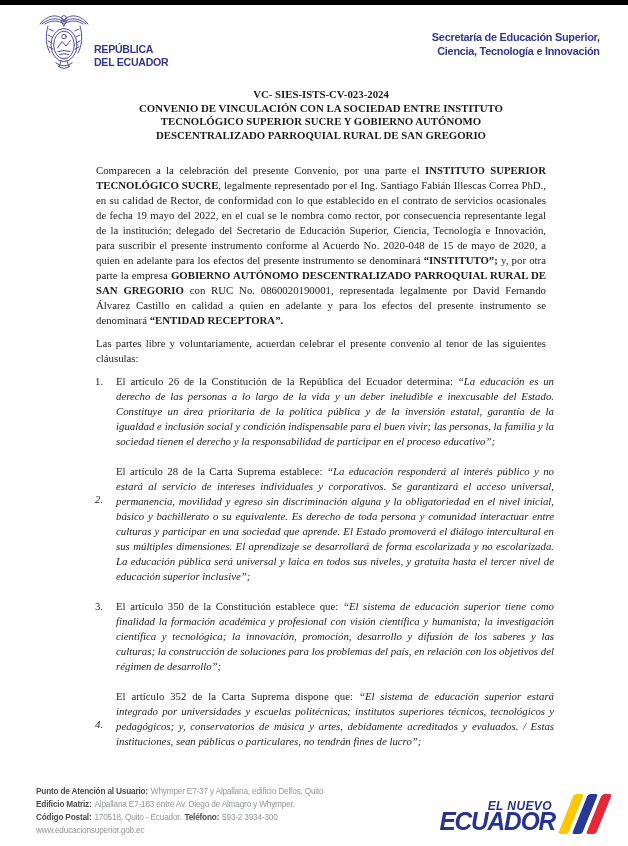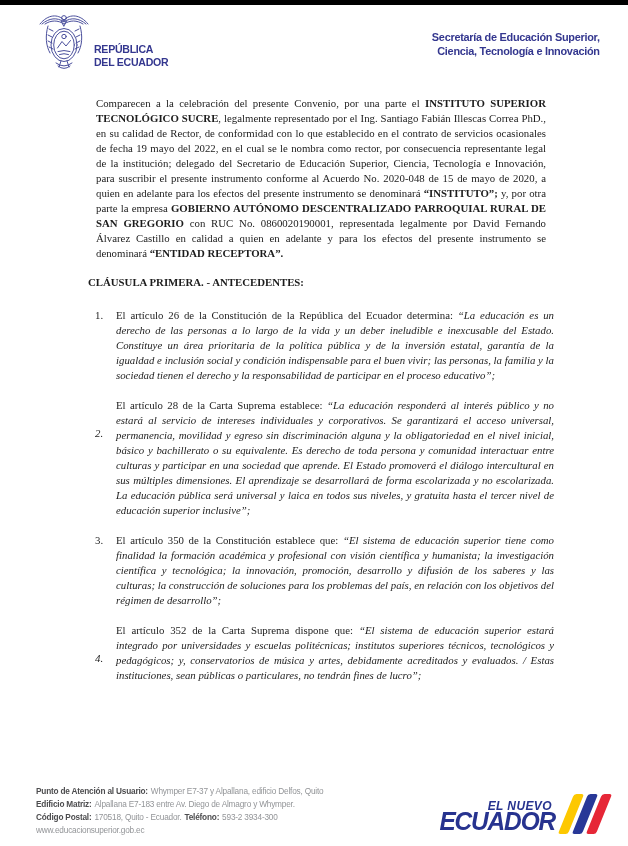--- a/index.html
+++ b/index.html
@@ -81,25 +81,31 @@
   <div>REPÚBLICA</div>
   <div>DEL ECUADOR</div>
 </div>
 
 <div class="secretaria">
   <div>Secretaría de Educación Superior,</div>
   <div>Ciencia, Tecnología e Innovación</div>
 </div>
 
 <main class="doc">
+  <div class="title-block">
+    <div>VC- SIES-ISTS-CV-023-2024</div>
+    <div>CONVENIO DE VINCULACIÓN CON LA SOCIEDAD ENTRE INSTITUTO</div>
+    <div>TECNOLÓGICO SUPERIOR SUCRE Y GOBIERNO AUTÓNOMO</div>
+    <div>DESCENTRALIZADO PARROQUIAL RURAL DE SAN GREGORIO</div>
+  </div>
 
   <p class="para"><span>Comparecen a la celebración del presente Convenio, por una parte el </span><span class="b">INSTITUTO SUPERIOR TECNOLÓGICO SUCRE</span><span>, legalmente representado por el Ing. Santiago Fabián Illescas Correa PhD., en su calidad de Rector, de conformidad con lo que establecido en el contrato de servicios ocasionales de fecha 19 mayo del 2022, en el cual se le nombra como rector, por consecuencia representante legal de la institución; delegado del Secretario de Educación Superior, Ciencia, Tecnología e Innovación, para suscribir el presente instrumento conforme al Acuerdo No. 2020-048 de 15 de mayo de 2020, a quien en adelante para los efectos del presente instrumento se denominará </span><span class="b">“INSTITUTO”;</span><span> y, por otra parte la empresa </span><span class="b">GOBIERNO AUTÓNOMO DESCENTRALIZADO PARROQUIAL RURAL DE SAN GREGORIO</span><span> con RUC No. 0860020190001, representada legalmente por David Fernando Álvarez Castillo en calidad a quien en adelante y para los efectos del presente instrumento se denominará </span><span class="b">“ENTIDAD RECEPTORA”.</span></p>
 
+  <p class="para">Las partes libre y voluntariamente, acuerdan celebrar el presente convenio al tenor de las siguientes cláusulas:</p>
 
-  <p class="clause-heading">CLÁUSULA PRIMERA. - ANTECEDENTES:</p>
 
   <div class="item">
     <span class="num">1.</span><span>El artículo 26 de la Constitución de la República del Ecuador determina: </span><span class="i">“La educación es un derecho de las personas a lo largo de la vida y un deber ineludible e inexcusable del Estado. Constituye un área prioritaria de la política pública y de la inversión estatal, garantía de la igualdad e inclusión social y condición indispensable para el buen vivir; las personas, la familia y la sociedad tienen el derecho y la responsabilidad de participar en el proceso educativo”;</span>
   </div>
 
   <div class="item">
     <span class="num i">2.</span><span>El artículo 28 de la Carta Suprema establece: </span><span class="i">“La educación responderá al interés público y no estará al servicio de intereses individuales y corporativos. Se garantizará el acceso universal, permanencia, movilidad y egreso sin discriminación alguna y la obligatoriedad en el nivel inicial, básico y bachillerato o su equivalente. Es derecho de toda persona y comunidad interactuar entre culturas y participar en una sociedad que aprende. El Estado promoverá el diálogo intercultural en sus múltiples dimensiones. El aprendizaje se desarrollará de forma escolarizada y no escolarizada. La educación pública será universal y laica en todos sus niveles, y gratuita hasta el tercer nivel de educación superior inclusive”;</span>
   </div>
 
   <div class="item">

